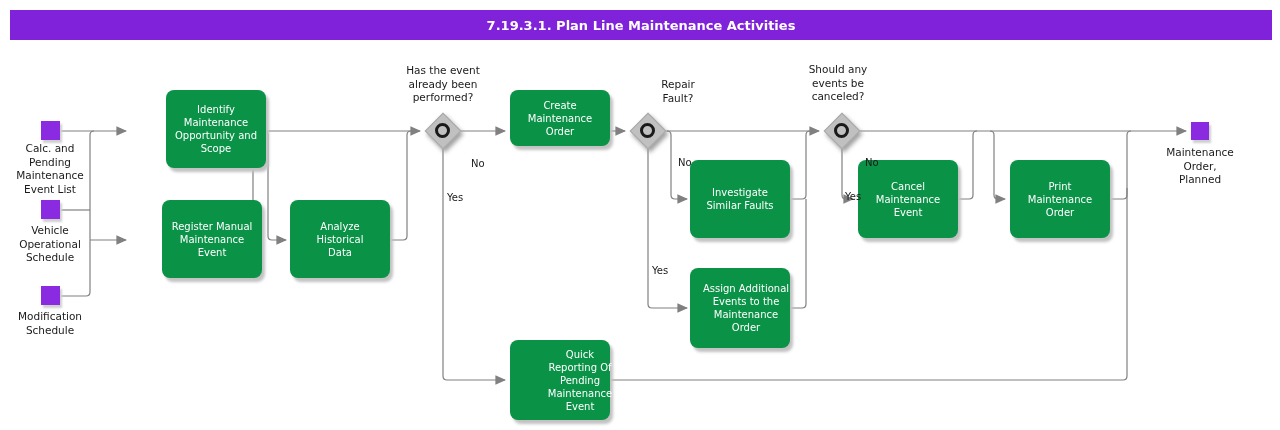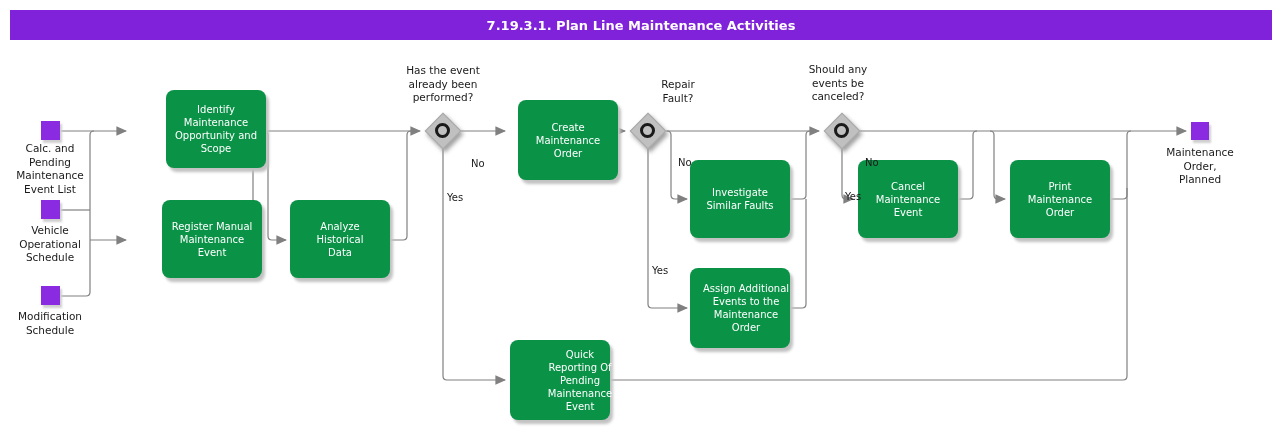--- a/index.html
+++ b/index.html
@@ -111,21 +111,21 @@
   <div class="task" style="left:130px;top:90px;width:100px;height:78px;margin-left:36px;"><span>Identify
 Maintenance
 Opportunity and
 Scope</span></div>
   <div class="task" style="left:130px;top:200px;width:100px;height:78px;margin-left:32px;"><span>Register Manual
 Maintenance
 Event</span></div>
   <div class="task" style="left:290px;top:200px;width:100px;height:78px;"><span>Analyze
 Historical
 Data</span></div>
-  <div class="task" style="left:510px;top:100px;width:100px;height:80px;margin-left:8px;"><span>Create
+  <div class="task" style="left:510px;top:90px;width:100px;height:56px;"><span>Create
 Maintenance
 Order</span></div>
   <div class="task" style="left:690px;top:160px;width:100px;height:78px;"><span>Investigate
 Similar Faults</span></div>
   <div class="task" style="left:690px;top:268px;width:100px;height:80px;padding-left:12px;"><span>Assign Additional
 Events to the
 Maintenance
 Order</span></div>
   <div class="task" style="left:858px;top:160px;width:100px;height:78px;"><span>Cancel
 Maintenance

